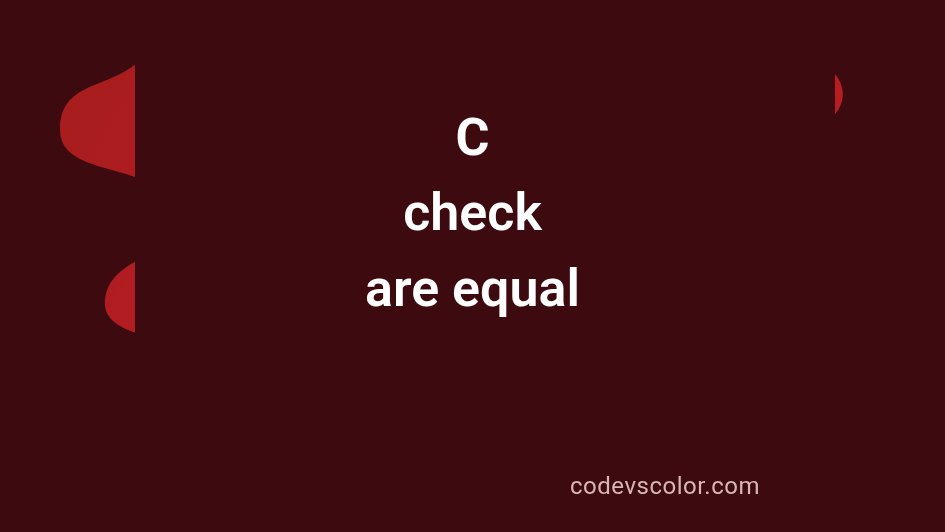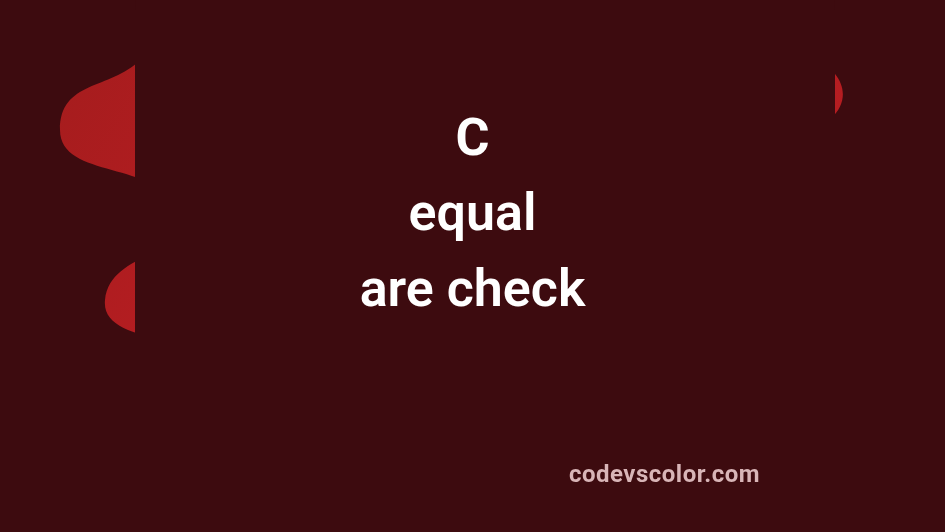--- a/index.html
+++ b/index.html
@@ -67,25 +67,25 @@
       display: block;
     }
     
     .l1 { font-size: 52px; font-weight: 700; }
     .l2 { font-size: 52px; }
     .l3 { font-size: 52px; }
     .l4 { font-size: 52px; }
     
     .watermark {
       position: absolute;
-      bottom: 44px;
+      bottom: 32px;
       right: 185px;
       color: #d8b5b7;
       font-size: 24px;
-      font-weight: 700;
+      font-weight: 400;
       letter-spacing: 0.5px;
       margin-top: 40px;
     }
   </style>
 </head>
 <body>
 
 <div class="canvas">
 
   <svg class="blob blob-left" viewBox="0 0 360 532" preserveAspectRatio="none">
@@ -117,19 +117,19 @@
       C 85 525, 170 510, 160 560
       L 330 560
       Z
     "></path>
   </svg>
 
   <div class="blob-center"></div>
 
   <div class="title-block">
     <span class="line l1">C</span>
-    <span class="line l2">equal</span>
-    <span class="line l4">are check</span>
+    <span class="line l2">check</span>
+    <span class="line l4">are equal</span>
   </div>
 
   <div class="watermark">codevscolor.com</div>
 
 </div>
 
 </body></html>

